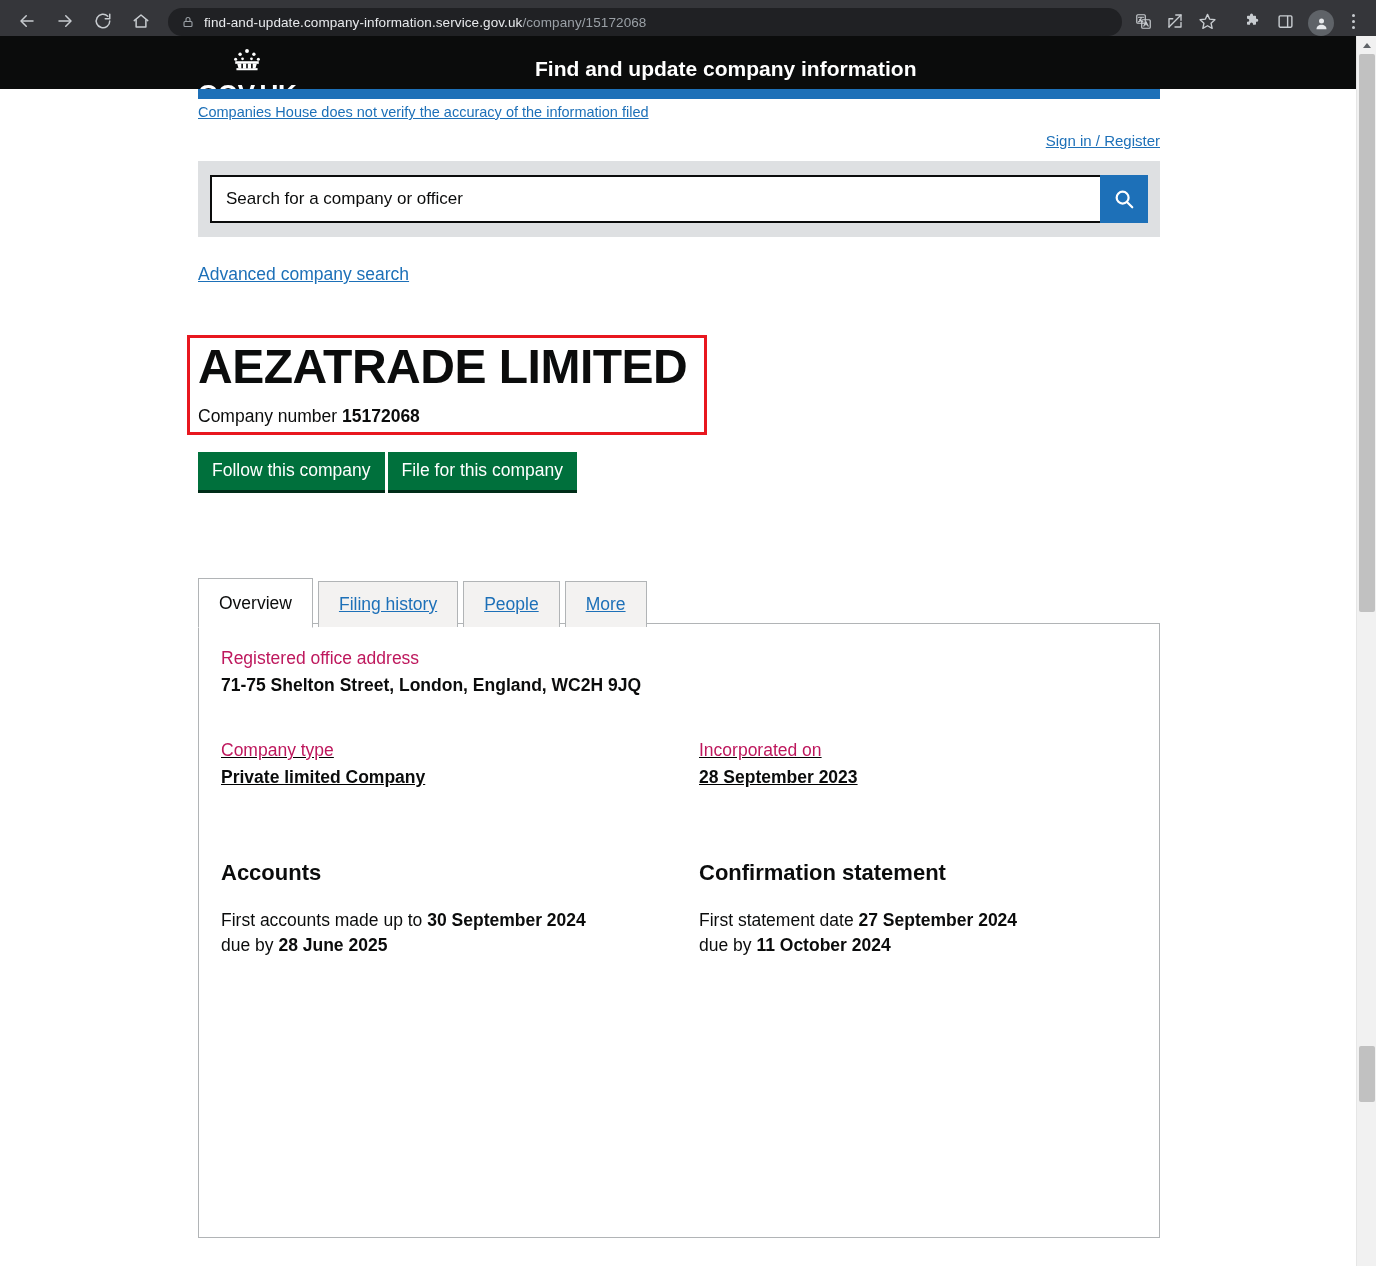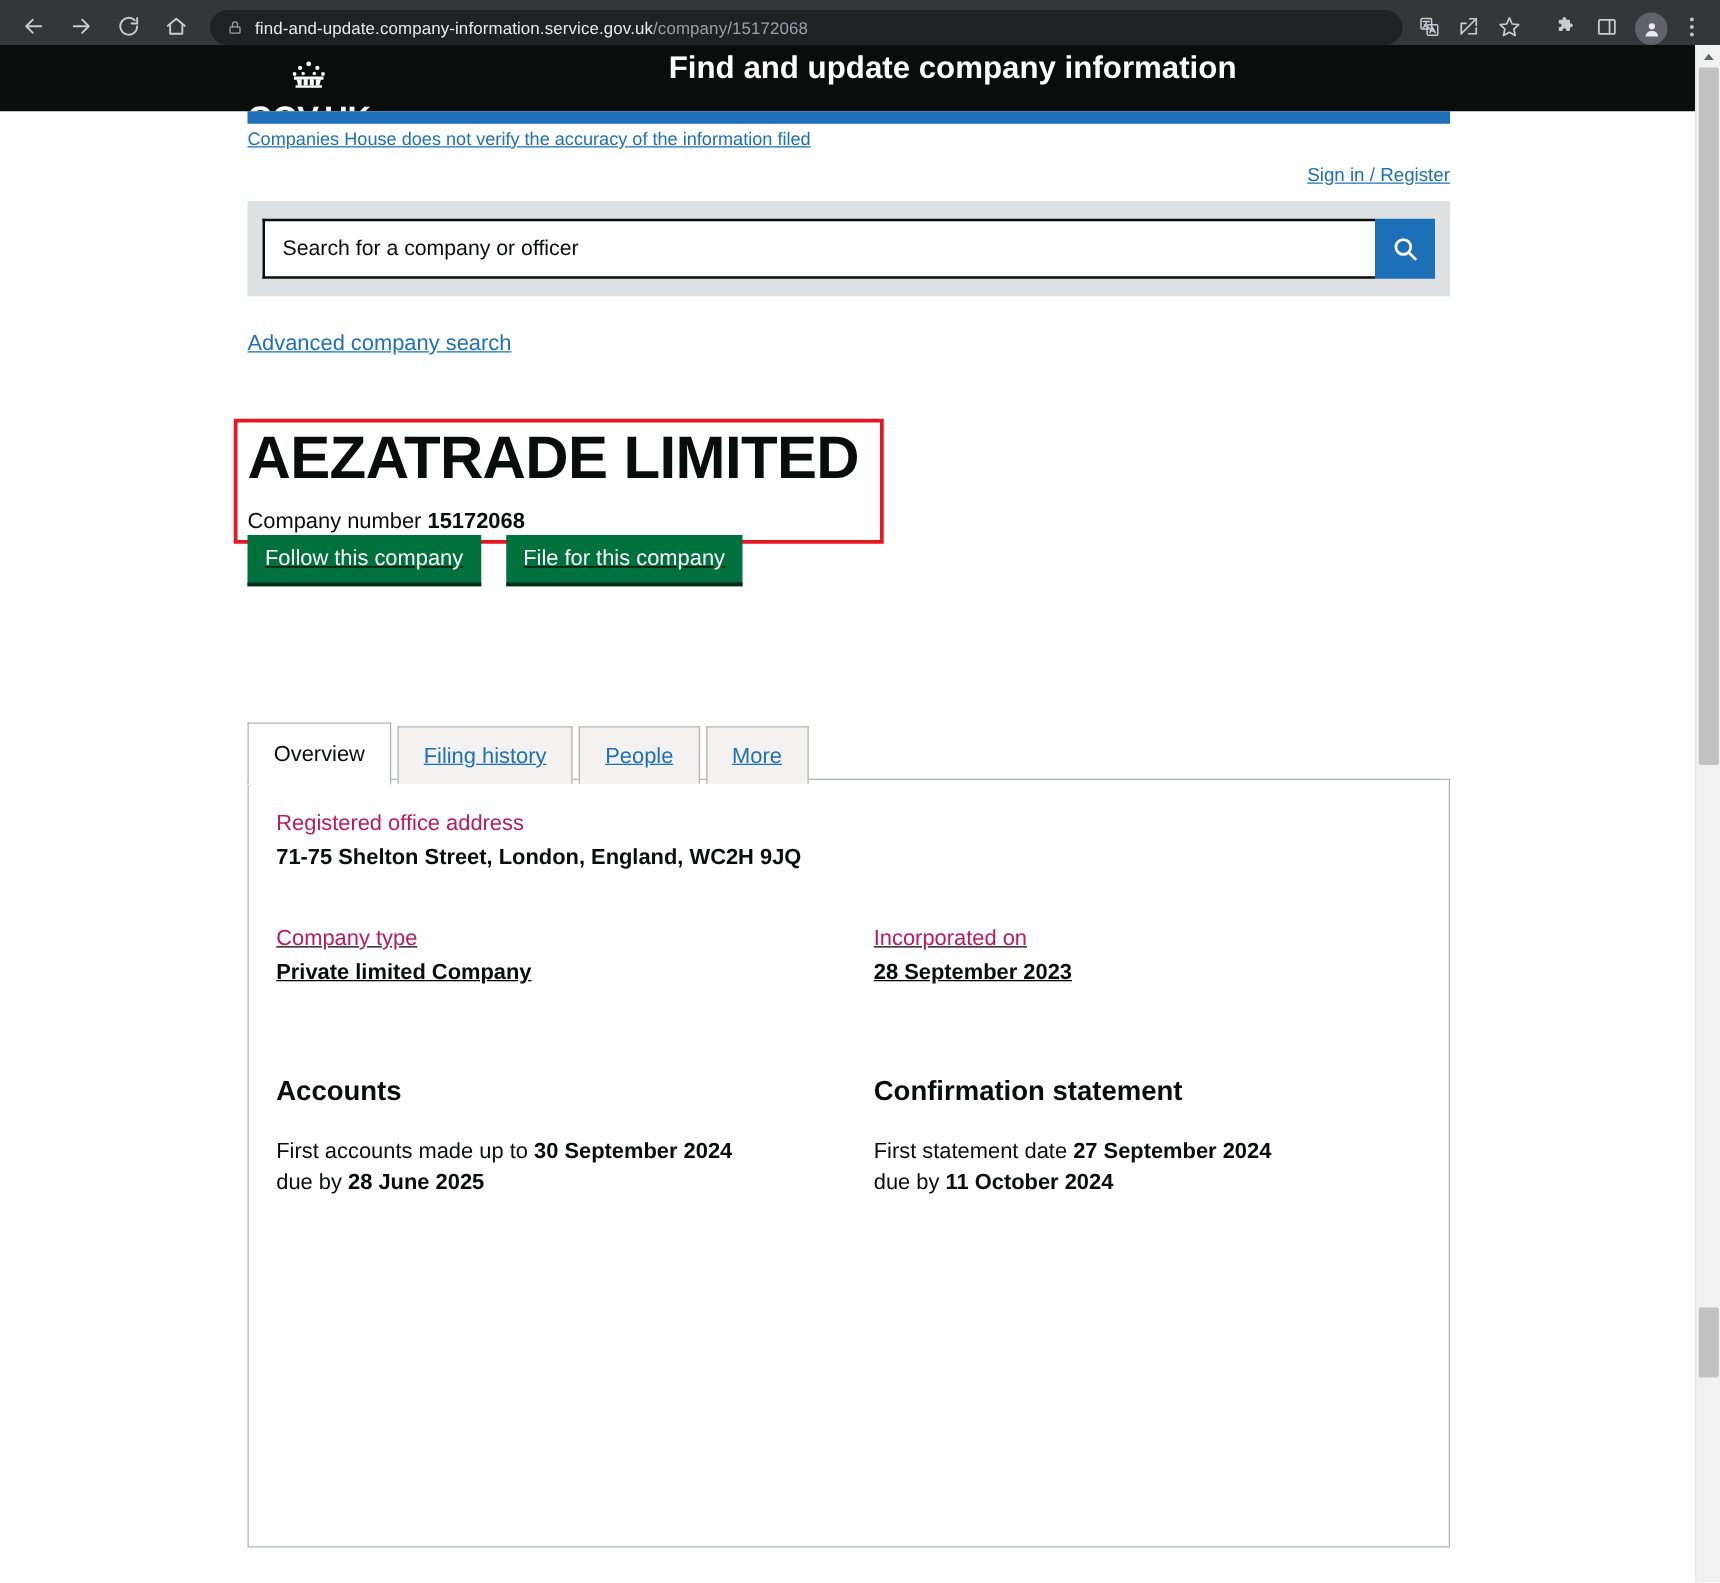--- a/index.html
+++ b/index.html
@@ -87,22 +87,22 @@
     color: #ffffff;
     flex-direction: column;
   }
   #crown-icon { display:block; }
   #govuk-logo-text {
     font-size: 26px; font-weight: 700; color: #ffffff;
     letter-spacing: -0.3px;
     border-bottom: 1px solid transparent;
   }
   #service-name {
-    position: absolute; left: 535px; top: 4px;
-    font-size: 25px; font-weight: 700; color: #ffffff;
+    position: absolute; left: 535px; top: 21px;
+    font-size: 21px; font-weight: 700; color: #ffffff;
   }
 
   
   #blue-strip {
     position: absolute; left: 198px; top: 53px;
     width: 962px; height: 10px;
     background: #1d70b8;
   }
 
   
@@ -175,22 +175,22 @@
     margin: 0;
   }
   #company-number-line {
     position: absolute; left: 198px; top: 370px;
     font-size: 17.5px; color: #0b0c0c;
   }
   #company-number-line b { font-weight: 700; }
 
   
   #action-buttons {
-    position: absolute; left: 198px; top: 392px;
-    display: flex; gap: 20px; text-decoration: underline;
+    position: absolute; left: 198px; top: 416px;
+    display: flex; gap: 3px;
   }
   .govuk-green-btn {
     background: #00703c;
     color: #ffffff;
     border: none;
     border-bottom: 3px solid #002d18;
     font-family: "Liberation Sans", sans-serif;
     font-size: 17.5px;
     padding: 9px 14px 10px 14px;
     cursor: pointer;

